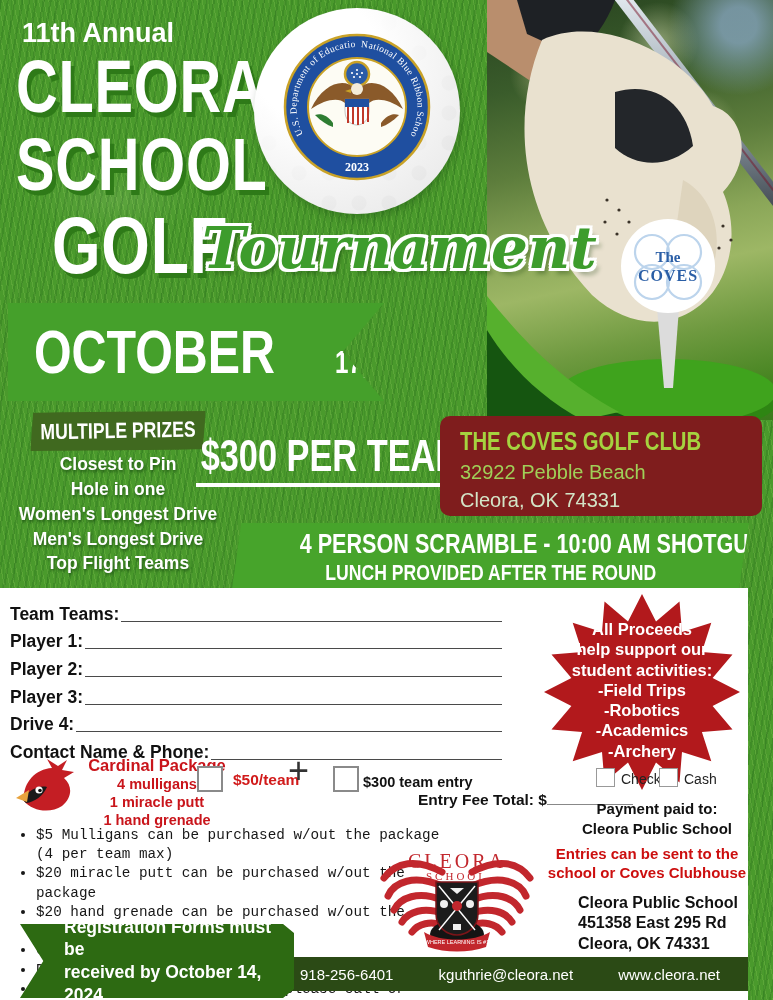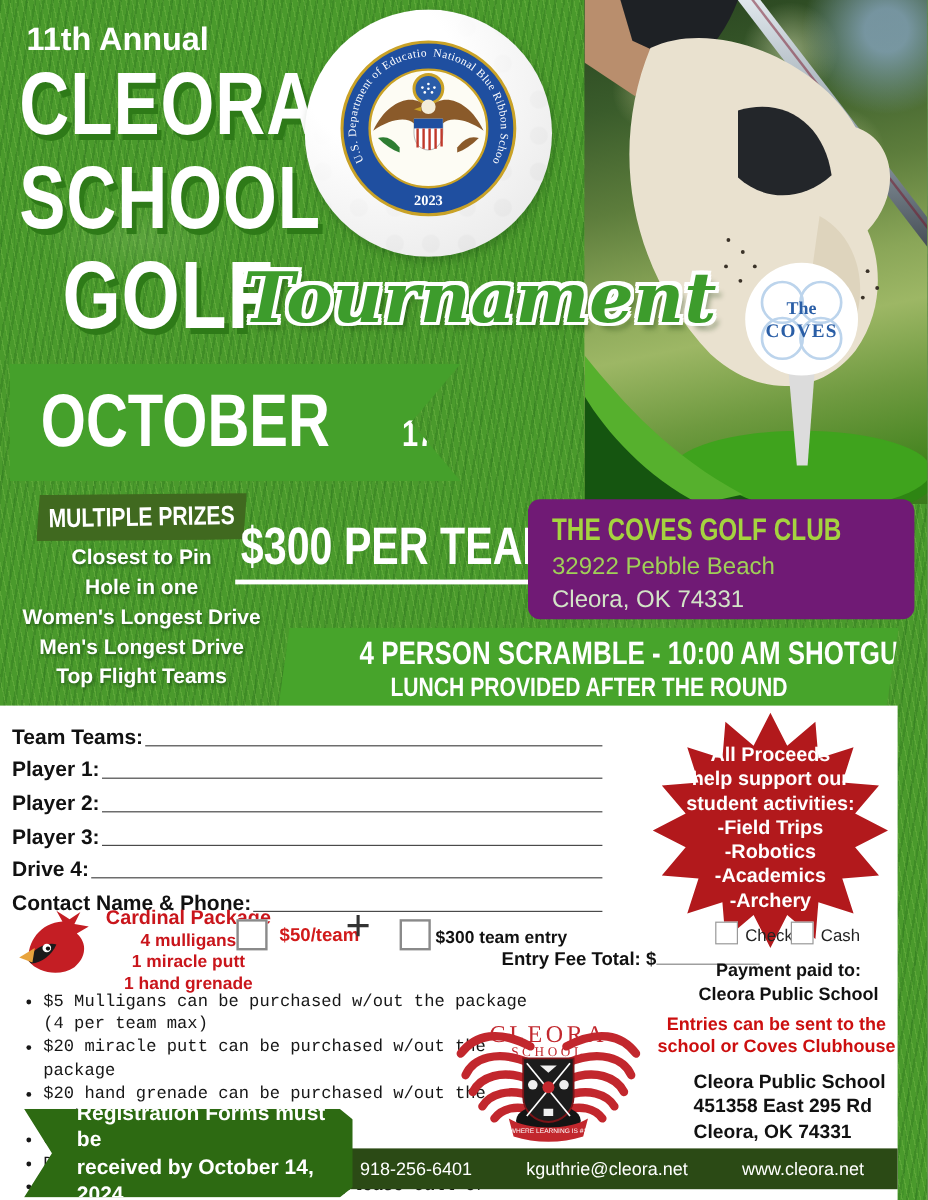--- a/index.html
+++ b/index.html
@@ -49,21 +49,21 @@
   .octrow{display:flex;align-items:baseline;}
   
   .przban{position:absolute;left:30px;top:411px;width:176px;height:40px;background:#40691f;
     clip-path:polygon(2% 0,100% 4%,98% 100%,0 96%);display:flex;align-items:center;justify-content:center;transform:rotate(-1deg);}
   .przban span{color:#fff;font-weight:800;font-size:22px;}
   .przlist{position:absolute;left:0;top:452px;width:236px;text-align:center;color:#fff;
     font-weight:bold;font-size:17.5px;line-height:1.42;text-shadow:1px 2px 3px rgba(15,60,10,.65);}
   .price{position:absolute;left:196px;top:434px;color:#fff;font-weight:800;font-size:44px;line-height:1;}
   .price .cond-c{border-bottom:4px solid #fff;padding:0 6px 5px;transform-origin:left center;transform:scaleX(.78);}
   
-  .venue{position:absolute;left:440px;top:416px;width:322px;height:100px;background:#701a75;
+  .venue{position:absolute;left:440px;top:416px;width:322px;height:100px;background:#7f1d1d;
     border-radius:10px;box-sizing:border-box;padding:12px 0 0 20px;}
   .vname{color:#a5d33f;font-size:26px;font-weight:800;line-height:1;}
   .vaddr1{color:#a0cf58;font-size:20px;margin-top:7px;}
   .vaddr2{color:#d3e4c7;font-size:20px;margin-top:5px;}
   
   .scrban{position:absolute;left:232px;top:523px;width:517px;height:66px;background:#47a42b;
     clip-path:polygon(1.8% 0,100% 0,98% 100%,0 100%);text-align:center;color:#fff;box-sizing:border-box;padding-top:7px;}
   .scr1{font-size:27px;font-weight:800;line-height:1.1;}
   .scr2{font-size:22px;font-weight:800;line-height:1.15;}
   

